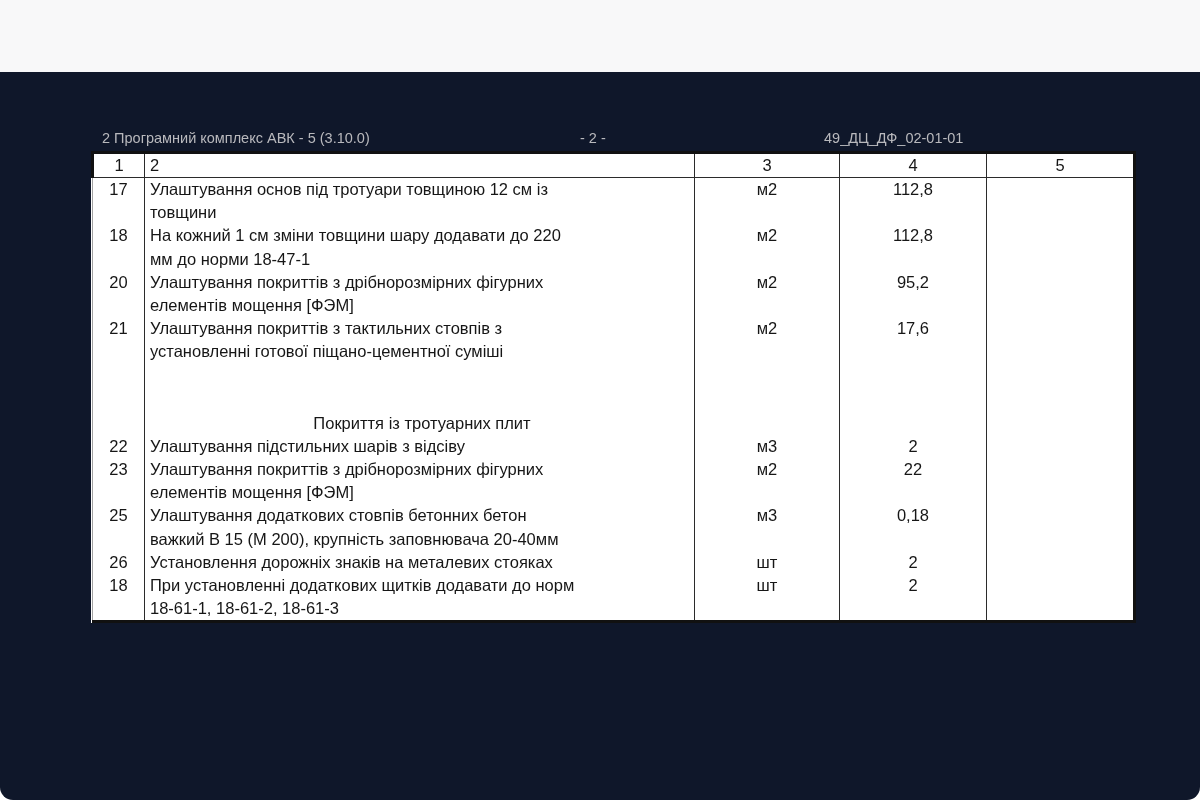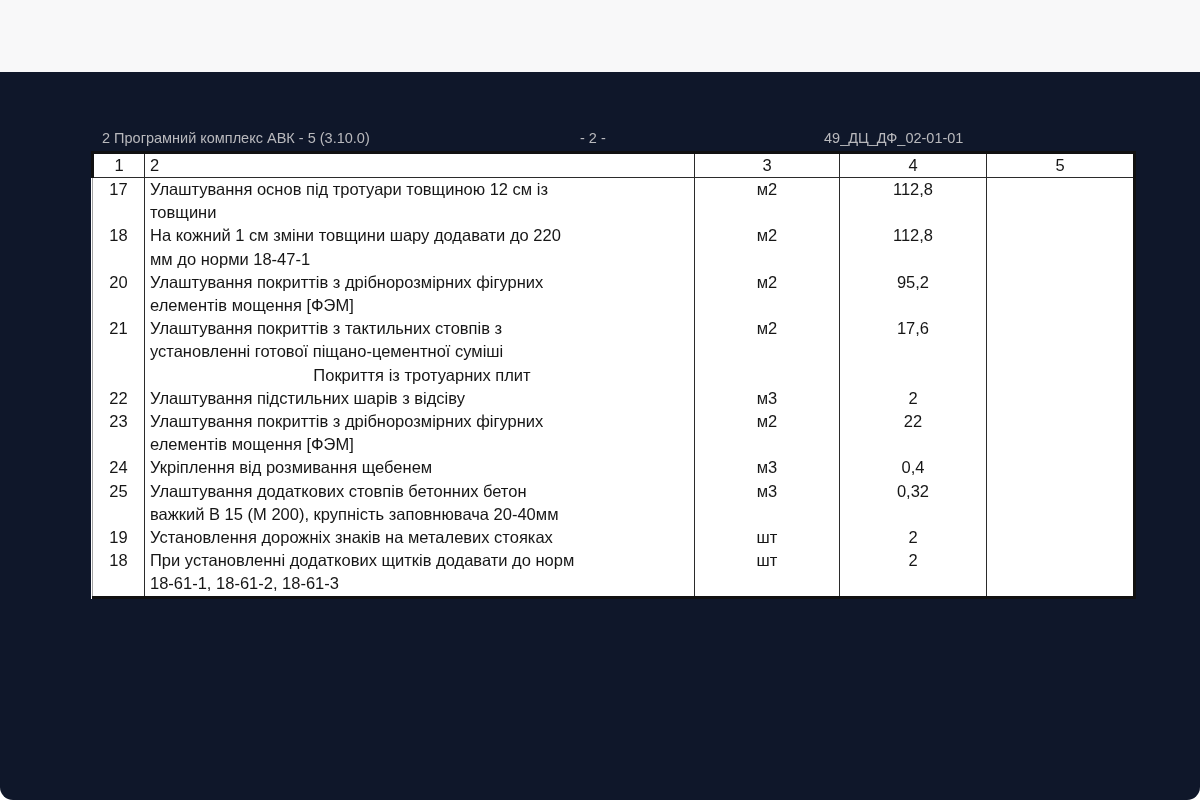--- a/index.html
+++ b/index.html
@@ -114,21 +114,21 @@
   .tbl td.c4 {
     text-align: center;
     border-left: none;
     border-right: 1px solid #2b2b2b;
   }
   .tbl td.c5 {
     border-left: none;
     border-right: 3px solid #111111;
   }
   .cell-line { display: block; min-height: 23.2px; }
-  .cell-line.centered { text-align: center; }
+  .cell-line.centered { text-align: center; margin-top: 48px; }
 </style>
 </head>
 <body>
 
 <div id="page">
   <div id="page-bg-band"></div>
 
   <div id="doc-area">
 
     <div class="doc-header">
@@ -292,60 +292,43 @@
               <span class="cell-line">22</span>
               <span class="cell-line">&nbsp;</span>
             </td>
             <td class="c5">
               <span class="cell-line">&nbsp;</span>
               <span class="cell-line">&nbsp;</span>
             </td>
           </tr>
           <tr class="body-row">
             <td class="c1">
-              <span class="cell-line">24</span>
-            </td>
-            <td class="c2">
-              <span class="cell-line">Укріплення від розмивання щебенем</span>
-            </td>
-            <td class="c3">
-              <span class="cell-line">м3</span>
-            </td>
-            <td class="c4">
-              <span class="cell-line">0,4</span>
-            </td>
-            <td class="c5">
-              <span class="cell-line">&nbsp;</span>
-            </td>
-          </tr>
-          <tr class="body-row">
-            <td class="c1">
               <span class="cell-line">25</span>
               <span class="cell-line">&nbsp;</span>
             </td>
             <td class="c2">
               <span class="cell-line">Улаштування додаткових стовпів бетонних бетон</span>
               <span class="cell-line">важкий В 15 (М 200), крупність заповнювача 20-40мм</span>
             </td>
             <td class="c3">
               <span class="cell-line">м3</span>
               <span class="cell-line">&nbsp;</span>
             </td>
             <td class="c4">
-              <span class="cell-line">0,32</span>
-              <span class="cell-line">&nbsp;</span>
-            </td>
-            <td class="c5">
-              <span class="cell-line">&nbsp;</span>
-              <span class="cell-line">&nbsp;</span>
-            </td>
-          </tr>
-          <tr class="body-row">
-            <td class="c1">
-              <span class="cell-line">19</span>
+              <span class="cell-line">0,18</span>
+              <span class="cell-line">&nbsp;</span>
+            </td>
+            <td class="c5">
+              <span class="cell-line">&nbsp;</span>
+              <span class="cell-line">&nbsp;</span>
+            </td>
+          </tr>
+          <tr class="body-row">
+            <td class="c1">
+              <span class="cell-line">26</span>
             </td>
             <td class="c2">
               <span class="cell-line">Установлення дорожніх знаків на металевих стояках</span>
             </td>
             <td class="c3">
               <span class="cell-line">шт</span>
             </td>
             <td class="c4">
               <span class="cell-line">2</span>
             </td>

